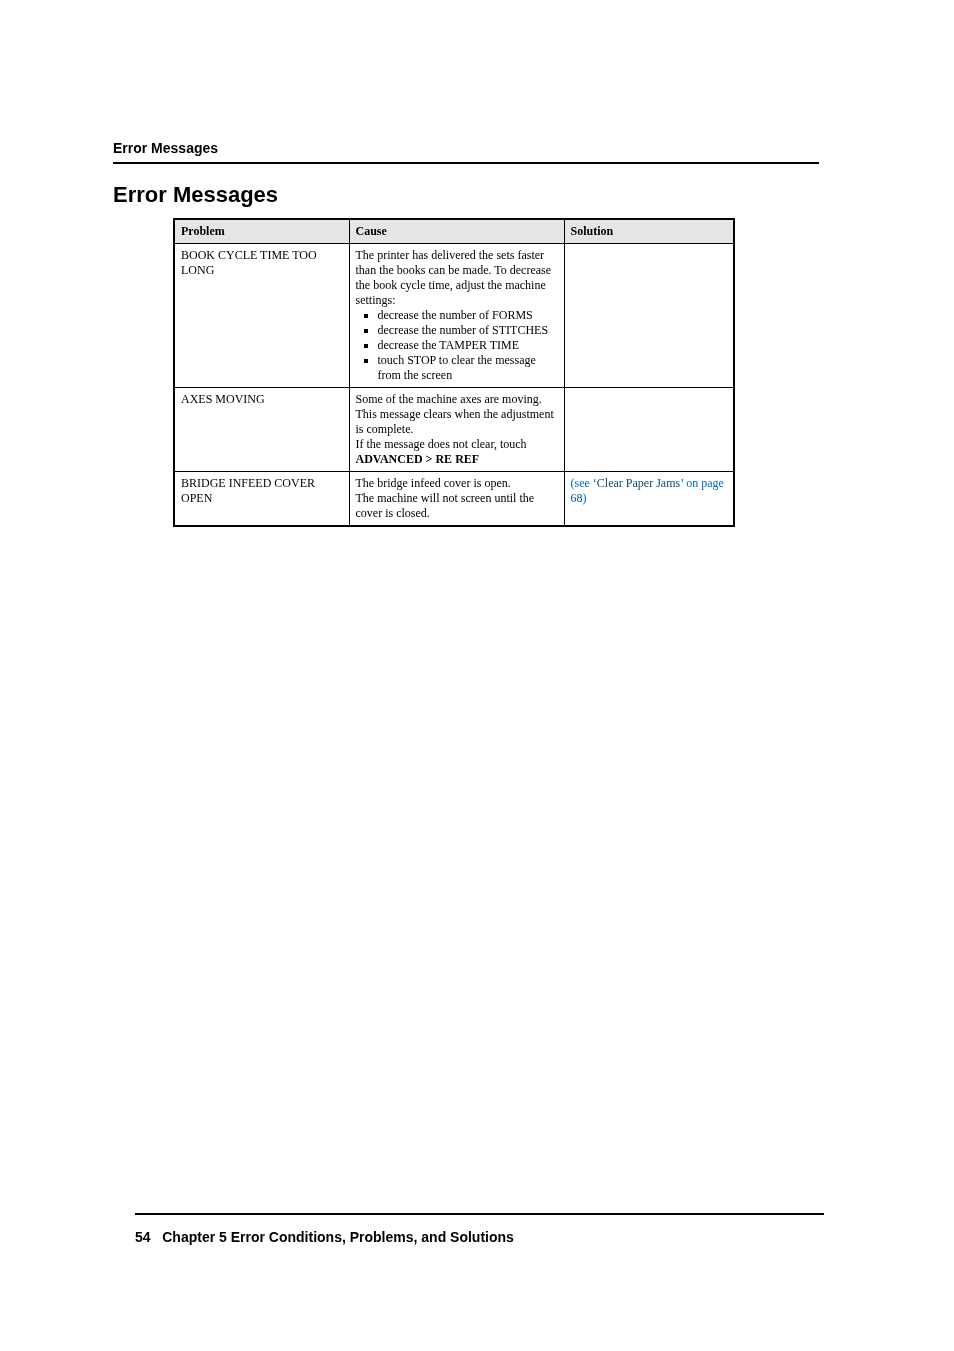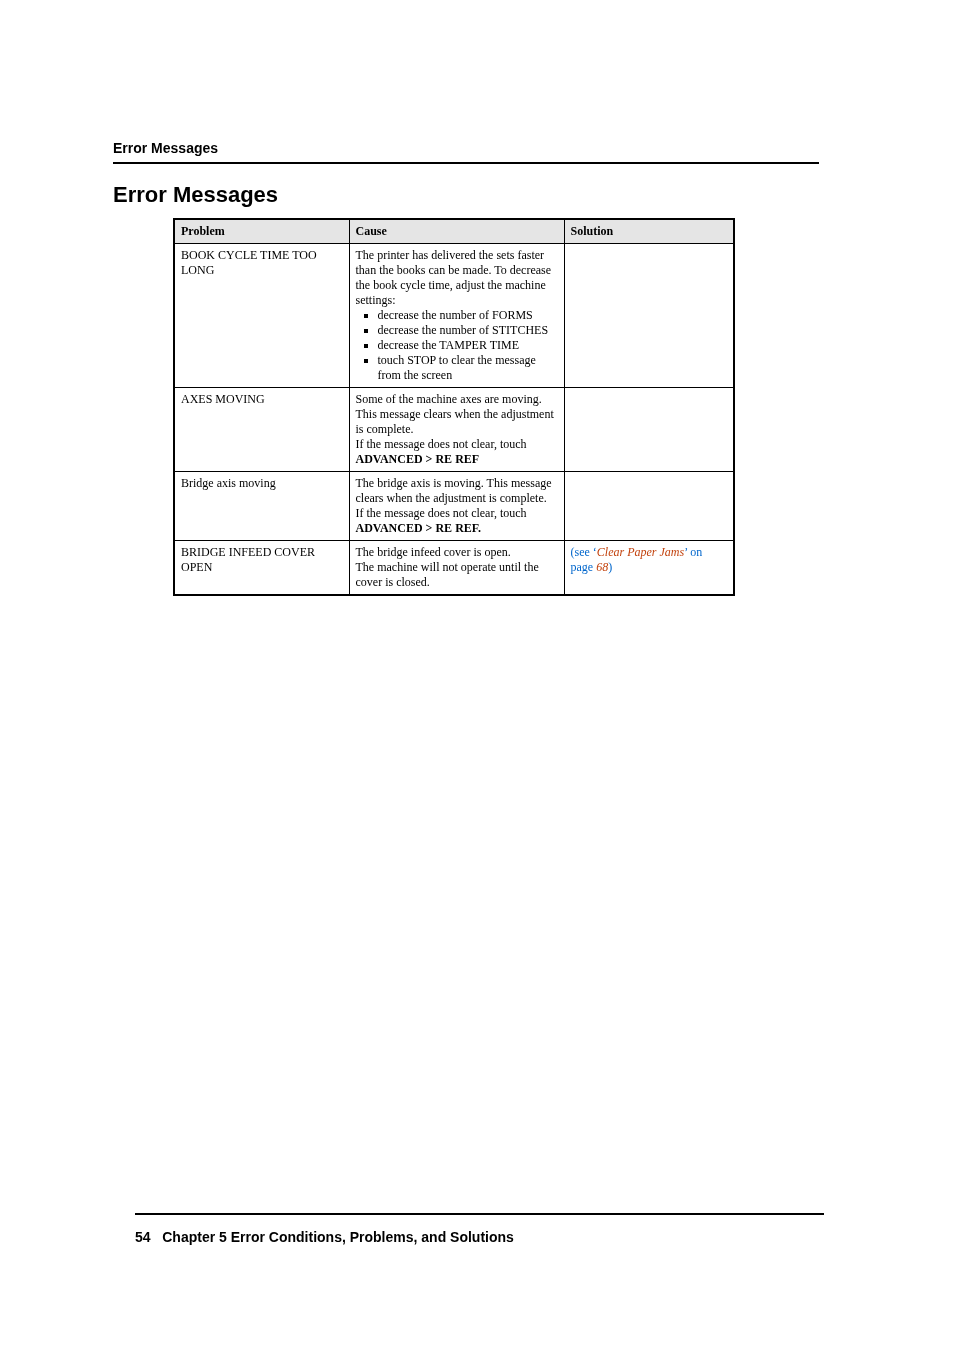--- a/index.html
+++ b/index.html
@@ -66,22 +66,21 @@
   }
   ul.square li {
     margin: 0;
     padding: 0;
   }
   .bold { font-weight: bold; }
   .link {
     color: #0066cc;
   }
   .link-italic {
-    color: #c2410c;
-    font-style: italic;
+    color: #0c4a6e;
   }
   .footer {
     position: absolute;
     left: 135px;
     right: 130px;
     bottom: 106px;
   }
   .footer hr {
     border: none;
     border-top: 2px solid #000;
@@ -133,34 +132,26 @@
 
         <tr>
           <td>AXES MOVING</td>
           <td>
             <span>Some of the machine axes are moving. This message clears when the adjustment is complete.</span><br>
             <span>If the message does not clear, touch </span><span class="bold">ADVANCED &gt; RE REF</span>
           </td>
           <td></td>
         </tr>
 
-        <tr>
-          <td>Bridge axis moving</td>
-          <td>
-            <span>The bridge axis is moving. This message clears when the adjustment is complete.</span><br>
-            <span>If the message does not clear, touch </span><span class="bold">ADVANCED &gt; RE REF.</span>
-          </td>
-          <td></td>
-        </tr>
 
         <tr>
           <td>BRIDGE INFEED COVER OPEN</td>
           <td>
             <span>The bridge infeed cover is open.</span><br>
-            <span>The machine will not operate until the cover is closed.</span>
+            <span>The machine will not screen until the cover is closed.</span>
           </td>
           <td>
             <span class="link"><span>(see ‘</span><span class="link-italic">Clear Paper Jams</span><span>’ on page </span><span class="link-italic">68</span><span>)</span></span>
           </td>
         </tr>
 
       </tbody>
     </table>
   </div>
 </div>

